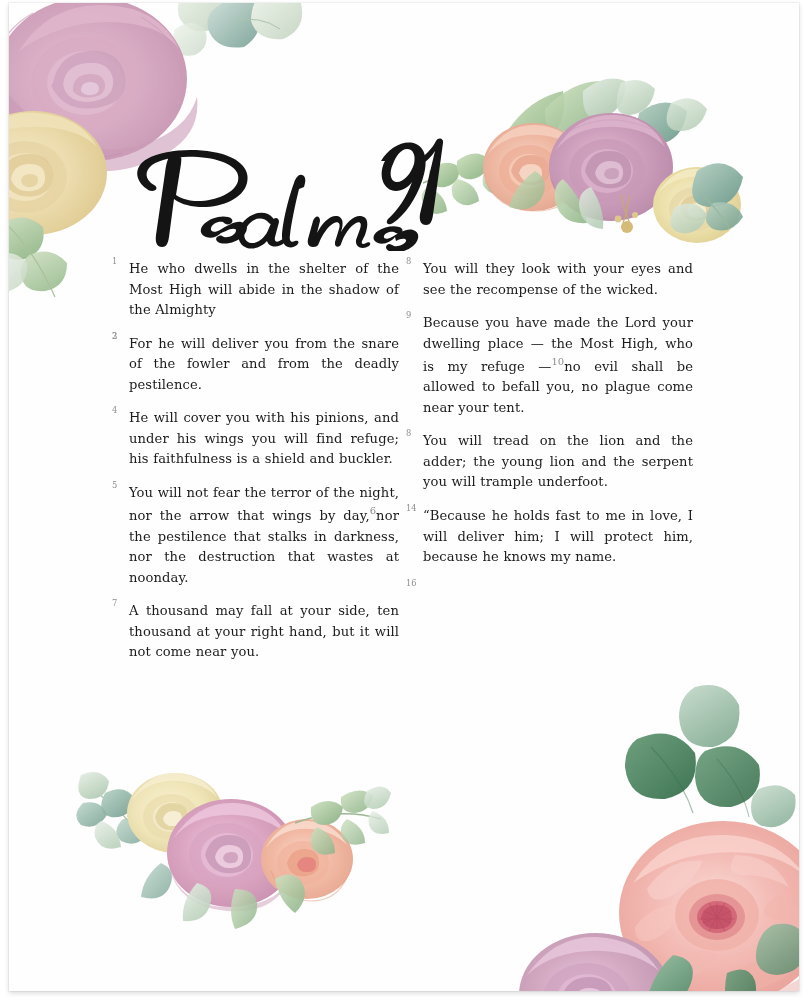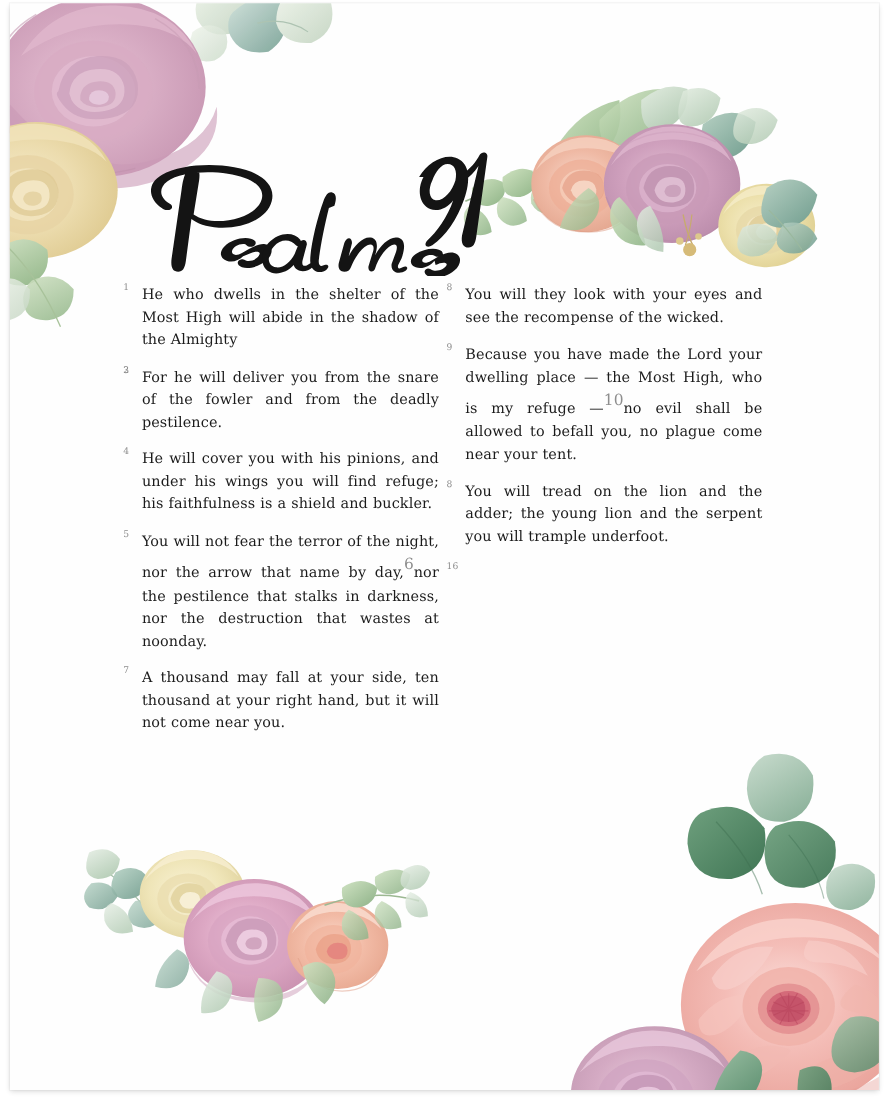--- a/index.html
+++ b/index.html
@@ -74,21 +74,21 @@
     position: absolute;
     left: 0;
     top: -2px;
     font-size: 8.3px;
     line-height: 1;
     color: #8e8e8e;
     font-family: "DejaVu Serif", "Liberation Serif", serif;
     letter-spacing: 0;
   }
   .vnum-inline {
-    font-size: 14px;
+    font-size: 10px;
     color: #8e8e8e;
     vertical-align: 0.55em;
     letter-spacing: 0;
   }
 
   
   .art { position: absolute; z-index: 2; pointer-events: none; }
   .art svg { display: block; overflow: visible; }
   .art-tl { left: -30px;  top: -26px; }
   .art-tr { left: 404px;  top: 72px;  }
@@ -590,37 +590,40 @@
       <p class="verse">
         <span class="vnum">2</span>
       </p>
       <p class="verse">
         <span class="vnum">3</span><span>For he will deliver you from the snare of the fowler and from the deadly pestilence.</span>
       </p>
       <p class="verse">
         <span class="vnum">4</span><span>He will cover you with his pinions, and under his wings you will find refuge; his faithfulness is a shield and buckler.</span>
       </p>
       <p class="verse">
-        <span class="vnum">5</span><span>You will not fear the terror of the night, nor the arrow that name by day,</span><span class="vnum-inline">6</span><span>nor the pestilence that stalks in darkness, nor the destruction that wastes at noonday.</span>
+        <span class="vnum">5</span><span>You will not fear the terror of the night, nor the arrow that wings by day,</span><span class="vnum-inline">6</span><span>nor the pestilence that stalks in darkness, nor the destruction that wastes at noonday.</span>
       </p>
       <p class="verse">
         <span class="vnum">7</span><span>A thousand may fall at your side, ten thousand at your right hand, but it will not come near you.</span>
       </p>
     </div>
 
     <div class="col col-right">
       <p class="verse">
         <span class="vnum">8</span><span>You will they look with your eyes and see the recompense of the wicked.</span>
       </p>
       <p class="verse">
         <span class="vnum">9</span><span>Because you have made the Lord your dwelling place — the Most High, who is my refuge —</span><span class="vnum-inline">10</span><span>no evil shall be allowed to befall you, no plague come near your tent.</span>
       </p>
       <p class="verse">
         <span class="vnum">8</span><span>You will tread on the lion and the adder; the young lion and the serpent you will trample underfoot.</span>
       </p>
       <p class="verse">
+        <span class="vnum">14</span><span>“Because he holds fast to me in love, I will deliver him; I will protect him, because he knows my name.</span>
+      </p>
+      <p class="verse">
         <span class="vnum">16</span>
       </p>
     </div>
 
   </div>
 
 </div>
 
 </body></html>

